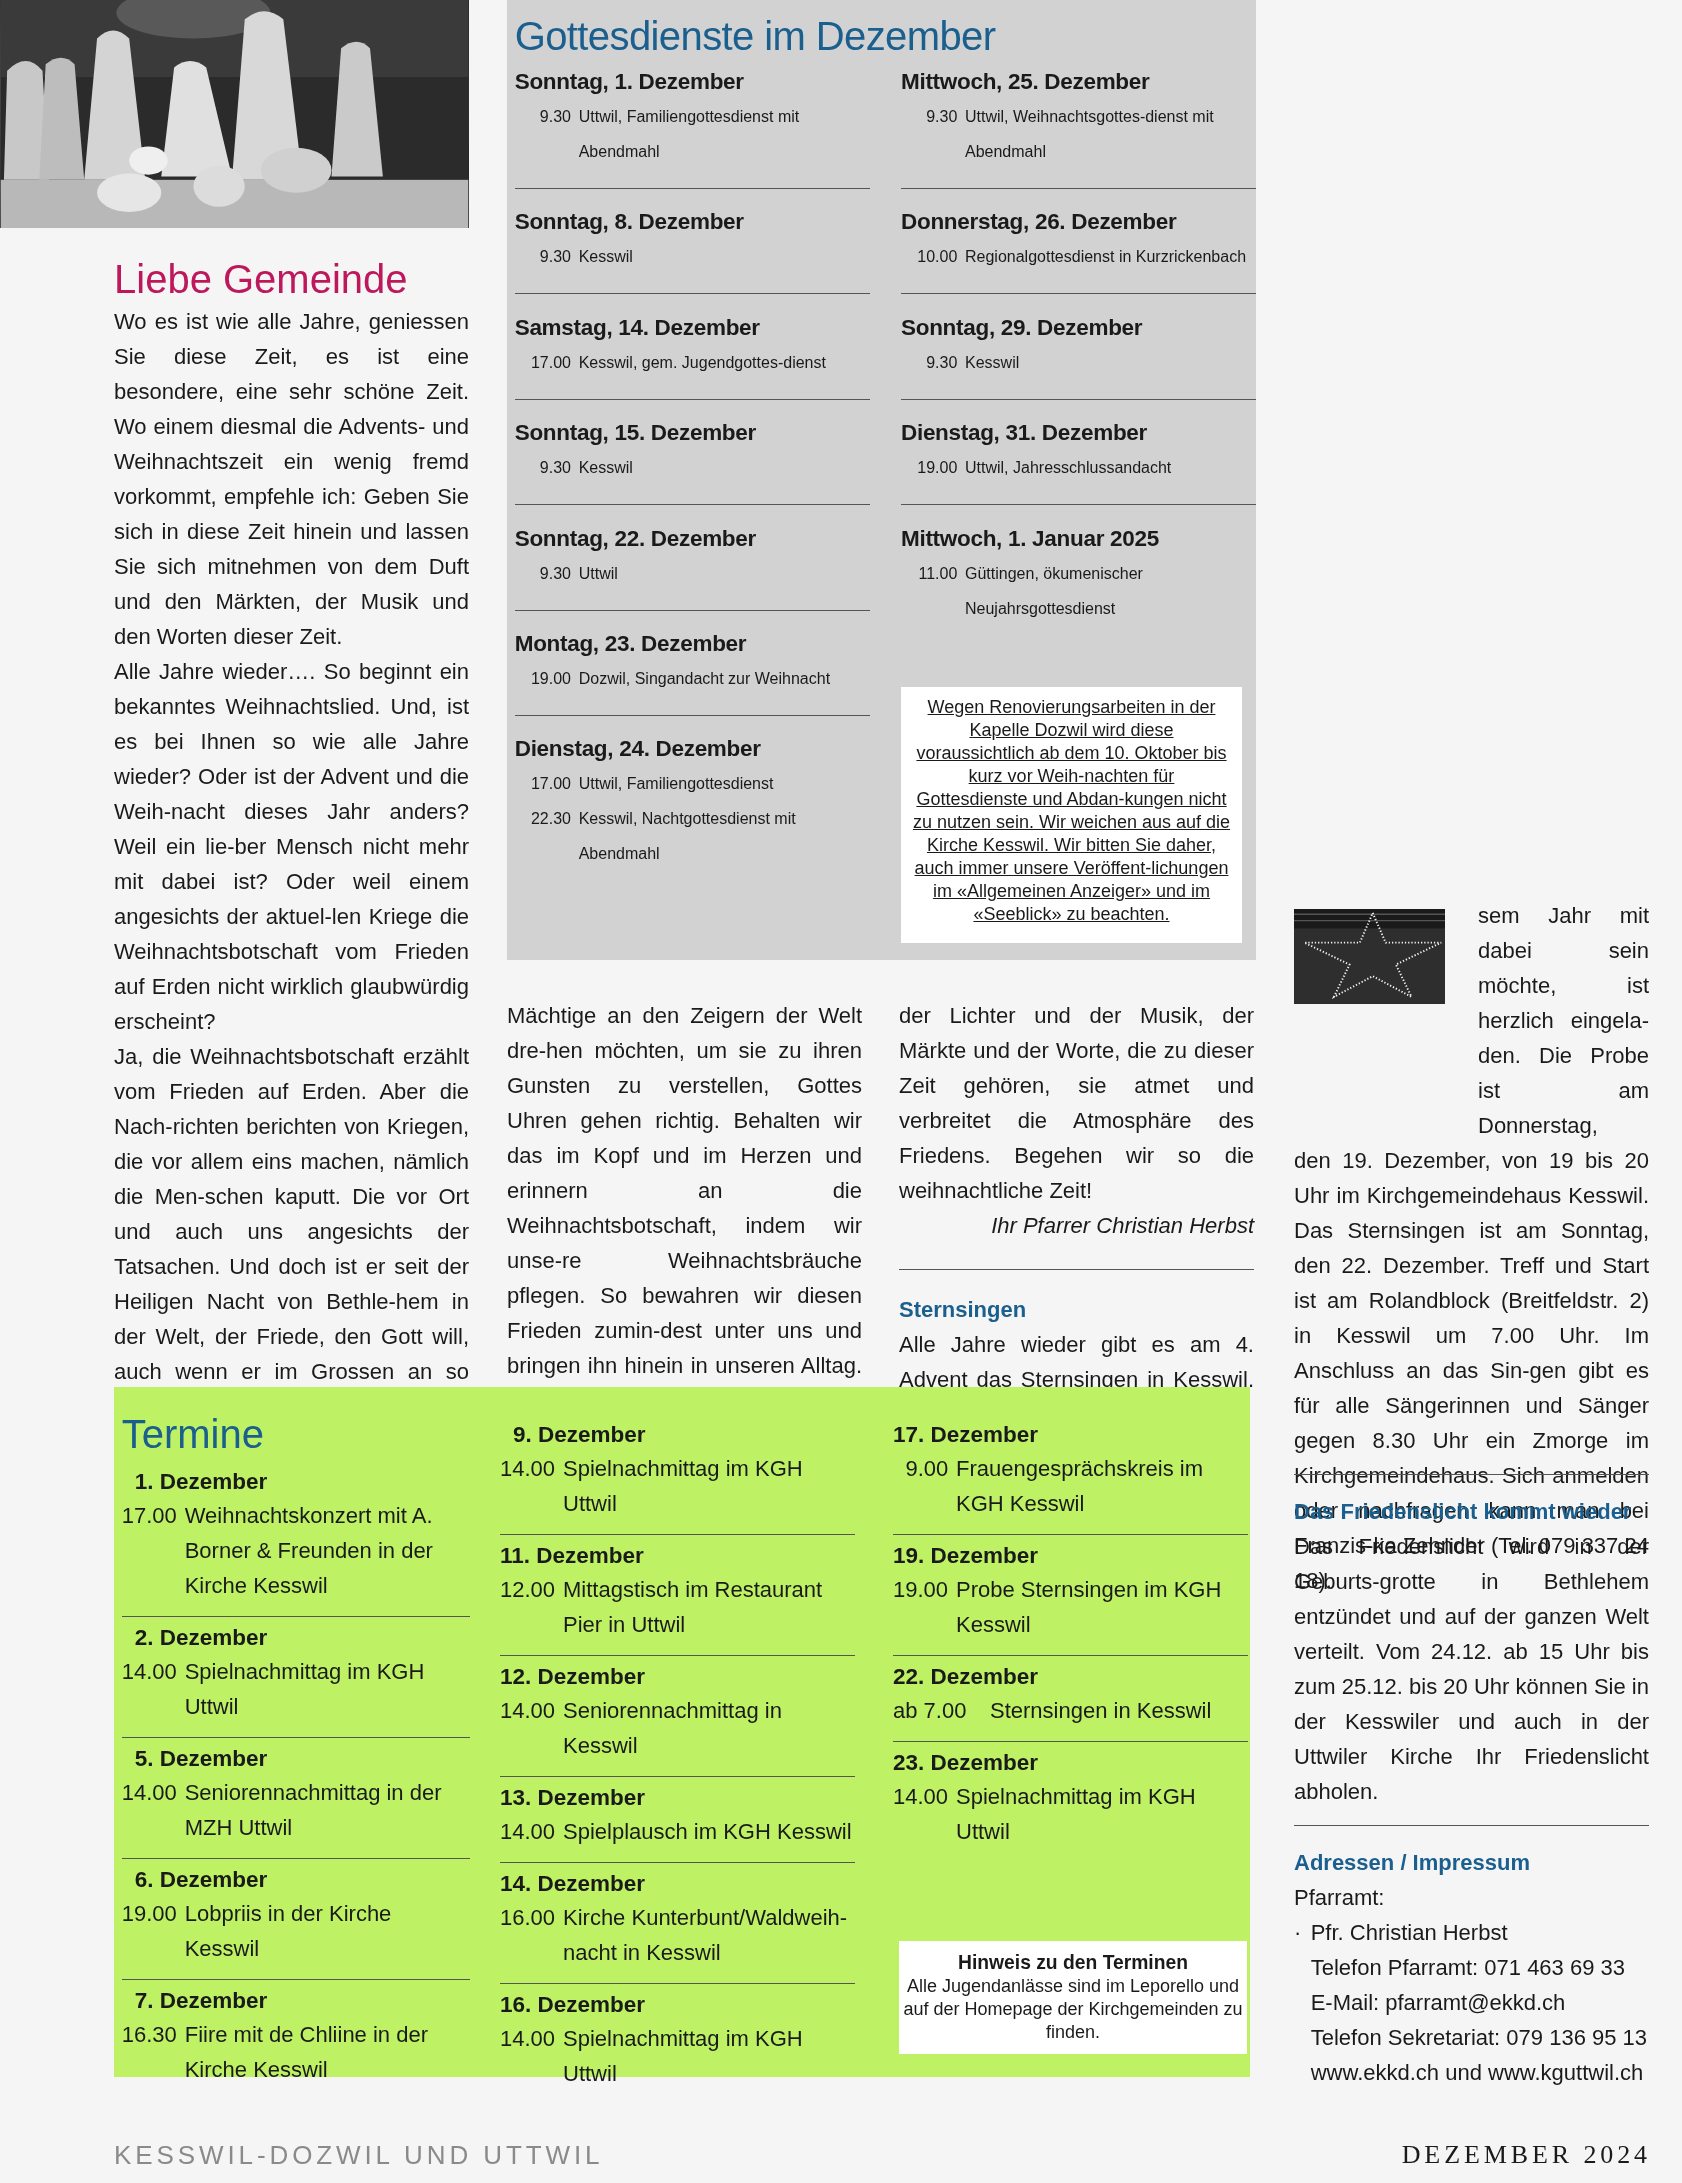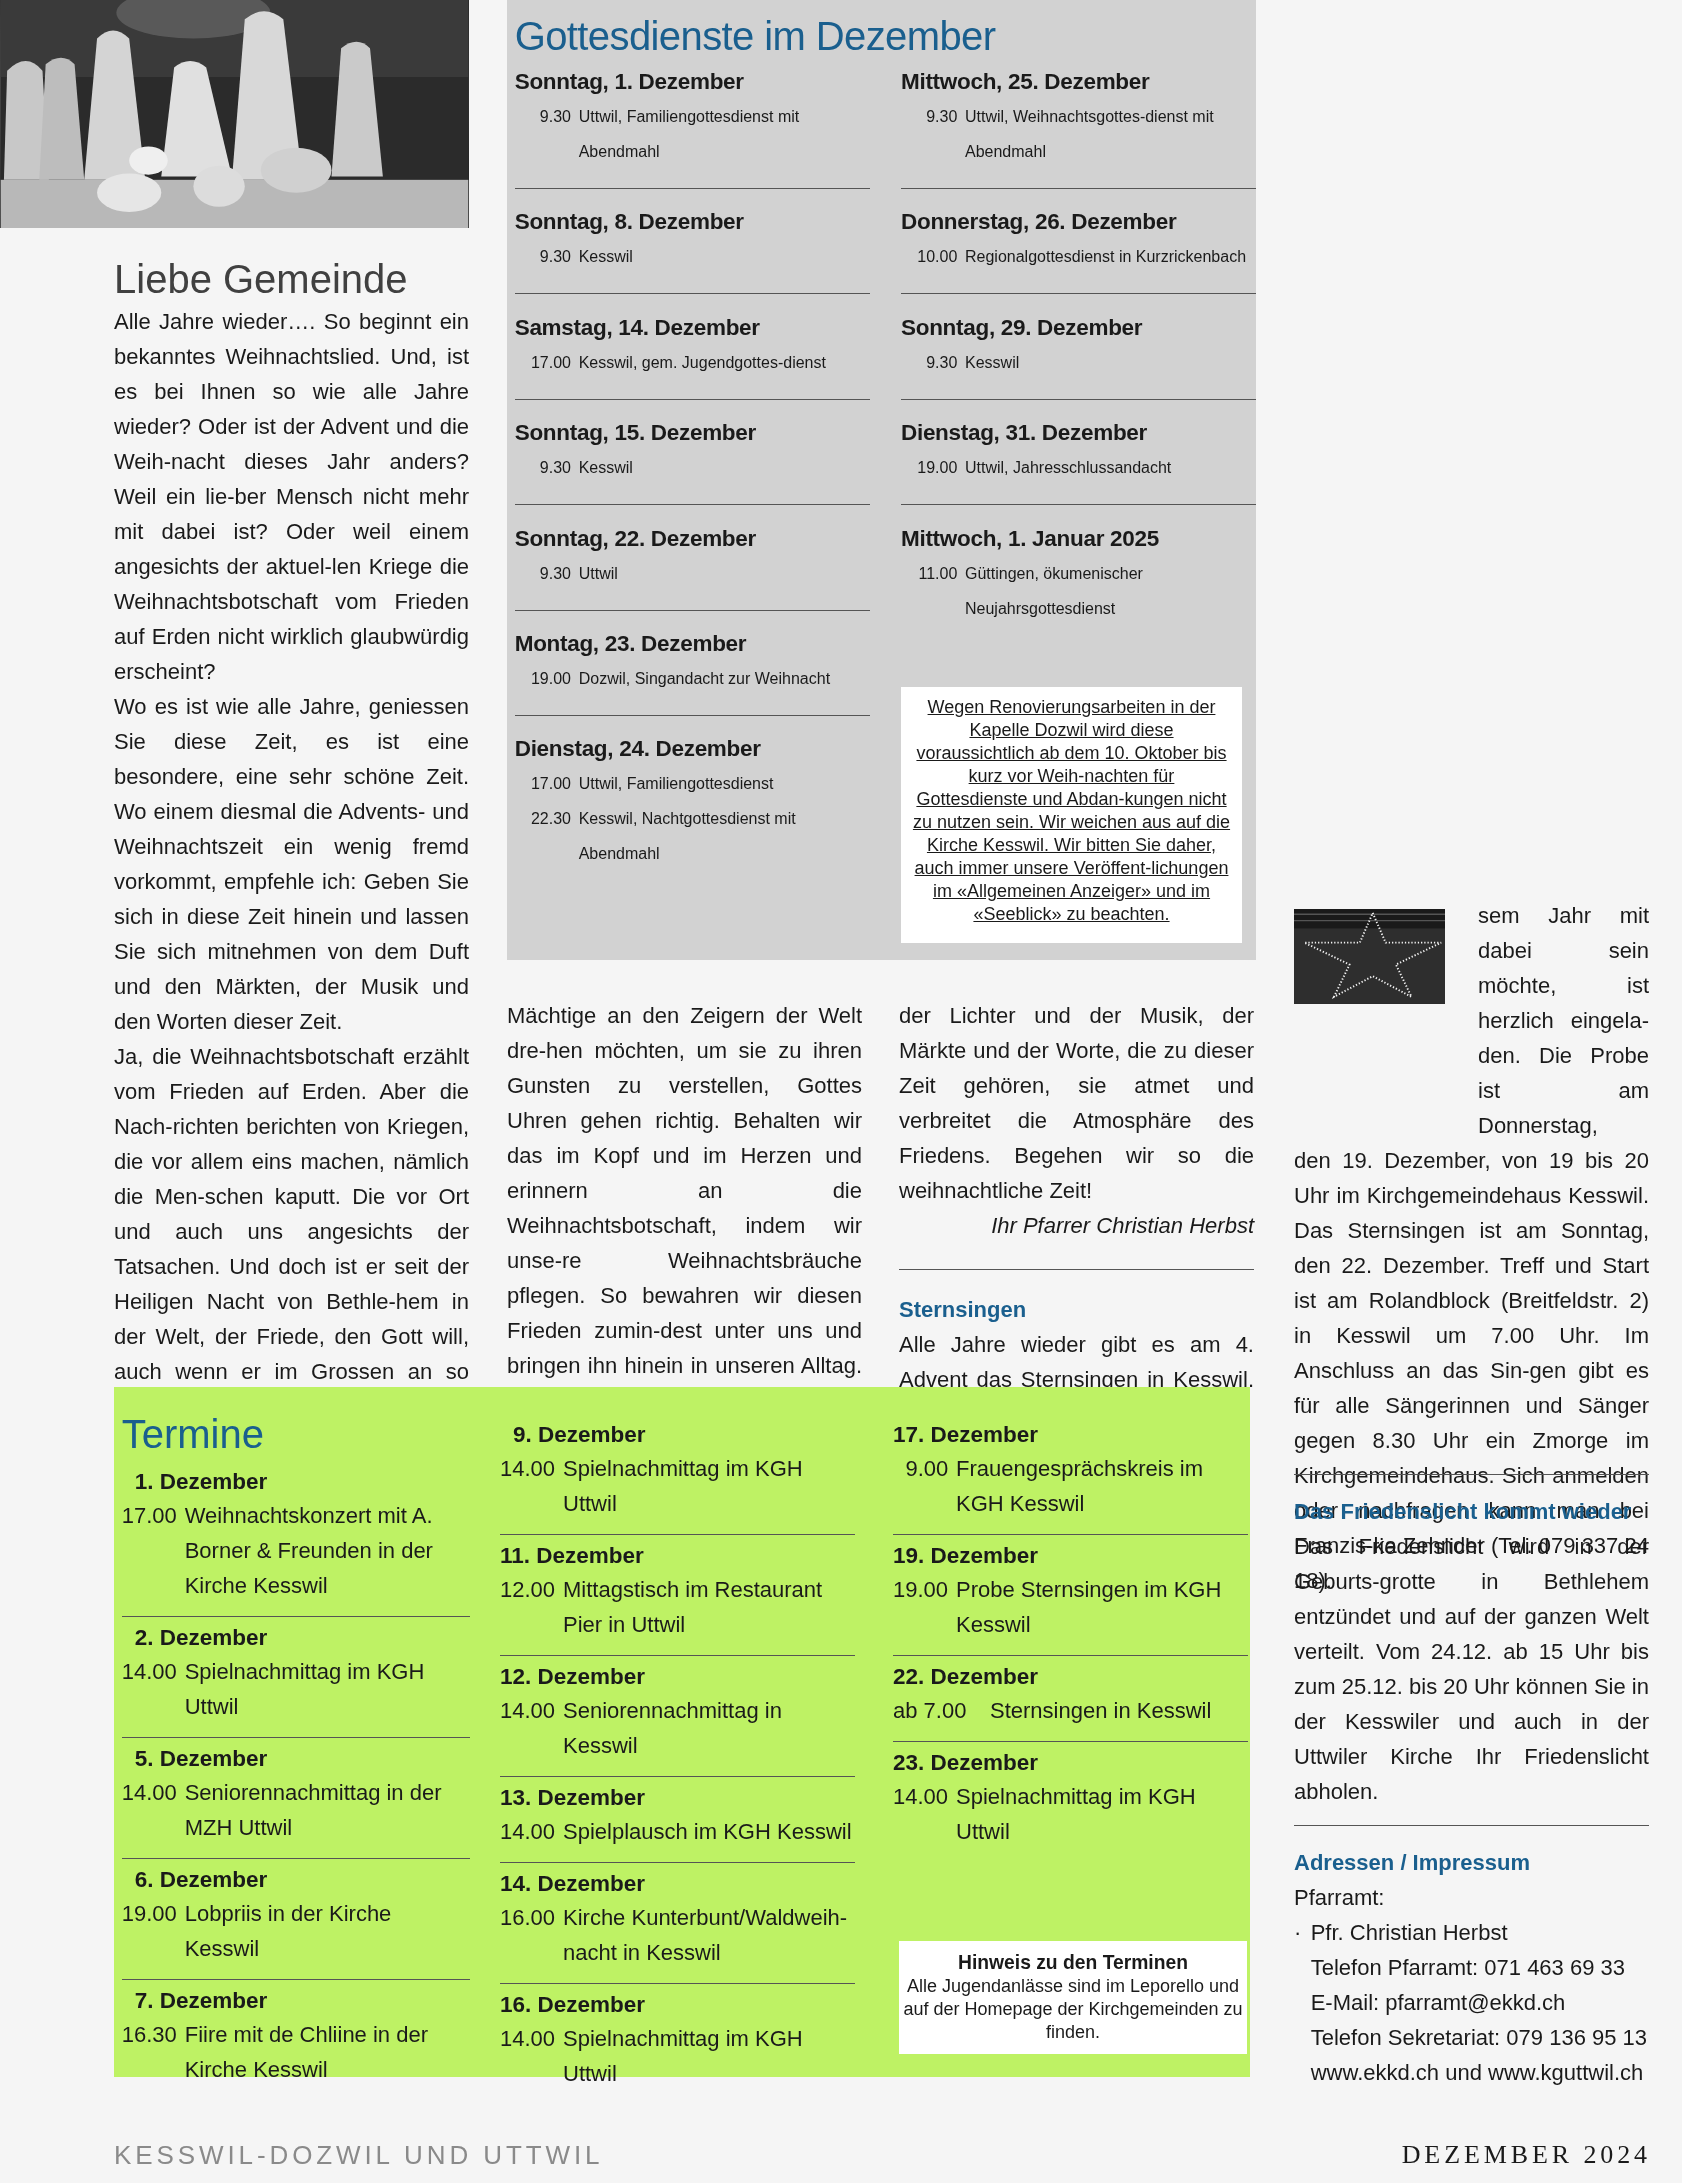--- a/index.html
+++ b/index.html
@@ -23,21 +23,21 @@
   .gd-entry.noline { border-bottom: none; }
   .gd-date { font-size: 22.5px; font-weight: bold; line-height: 35px; letter-spacing: -0.3px; }
   .gd-line { display: flex; font-size: 16px; line-height: 35px; }
   .gd-time { width: 64px; text-align: right; padding-right: 7.7px; flex-shrink: 0; }
   .gd-text { flex: 1; }
 
   .gd-notice { position: absolute; left: 394px; top: 687px; width: 341px; height: 256px; background: #fff;
     padding: 9px 11.6px; font-size: 18px; line-height: 23px; text-align: center; text-decoration: underline; }
 
   
-  .lg-title { left: 114px; top: 257px; font-size: 40px; color: #404040; font-weight: normal; }
+  .lg-title { left: 114px; top: 257px; font-size: 40px; color: #be185d; font-weight: normal; }
   .body-text { font-size: 22px; line-height: 35px; text-align: justify; }
   .lg-body { left: 114px; top: 304px; width: 355px; }
 
   .col2-body { left: 507px; top: 998px; width: 355px; }
   .col3-body { left: 899px; top: 998px; width: 355px; }
   .signature { text-align: right; font-style: italic; }
   .rule { border-top: 1.3px solid #555; }
   .subhead { color: #1a5f8e; font-weight: bold; font-size: 22px; line-height: 35px; }
 
   
@@ -191,22 +191,22 @@
         <span class="gd-text">Güttingen, ökumenischer Neujahrsgottesdienst</span>
       </div>
     </div>
   </div>
 
   <div class="gd-notice">Wegen Renovierungsarbeiten in der Kapelle Dozwil wird diese voraussichtlich ab dem 10. Oktober bis kurz vor Weih-nachten für Gottesdienste und Abdan-kungen nicht zu nutzen sein. Wir weichen aus auf die Kirche Kesswil. Wir bitten Sie daher, auch immer unsere Veröffent-lichungen im «Allgemeinen Anzeiger» und im «Seeblick» zu beachten.</div>
 </div>
 
 <h2 class="abs lg-title">Liebe Gemeinde</h2>
 <div class="abs lg-body body-text">
+  <p>Wo es ist wie alle Jahre, geniessen Sie diese Zeit, es ist eine besondere, eine sehr schöne Zeit. Wo einem diesmal die Advents- und Weihnachtszeit ein wenig fremd vorkommt, empfehle ich: Geben Sie sich in diese Zeit hinein und lassen Sie sich mitnehmen von dem Duft und den Märkten, der Musik und den Worten dieser Zeit.</p>
   <p>Alle Jahre wieder…. So beginnt ein bekanntes Weihnachtslied. Und, ist es bei Ihnen so wie alle Jahre wieder? Oder ist der Advent und die Weih-nacht dieses Jahr anders? Weil ein lie-ber Mensch nicht mehr mit dabei ist? Oder weil einem angesichts der aktuel-len Kriege die Weihnachtsbotschaft vom Frieden auf Erden nicht wirklich glaubwürdig erscheint?</p>
-  <p>Wo es ist wie alle Jahre, geniessen Sie diese Zeit, es ist eine besondere, eine sehr schöne Zeit. Wo einem diesmal die Advents- und Weihnachtszeit ein wenig fremd vorkommt, empfehle ich: Geben Sie sich in diese Zeit hinein und lassen Sie sich mitnehmen von dem Duft und den Märkten, der Musik und den Worten dieser Zeit.</p>
   <p>Ja, die Weihnachtsbotschaft erzählt vom Frieden auf Erden. Aber die Nach-richten berichten von Kriegen, die vor allem eins machen, nämlich die Men-schen kaputt. Die vor Ort und auch uns angesichts der Tatsachen. Und doch ist er seit der Heiligen Nacht von Bethle-hem in der Welt, der Friede, den Gott will, auch wenn er im Grossen an so vielen Orten ignoriert und mit Füssen getreten wird. Selbst wenn manche</p>
 </div>
 
 <div class="abs col2-body body-text">
   <p>Mächtige an den Zeigern der Welt dre-hen möchten, um sie zu ihren Gunsten zu verstellen, Gottes Uhren gehen richtig. Behalten wir das im Kopf und im Herzen und erinnern an die Weihnachtsbotschaft, indem wir unse-re Weihnachtsbräuche pflegen. So bewahren wir diesen Frieden zumin-dest unter uns und bringen ihn hinein in unseren Alltag. Denn die Stimmung</p>
 </div>
 
 <div class="abs col3-body body-text">
   <p>der Lichter und der Musik, der Märkte und der Worte, die zu dieser Zeit gehören, sie atmet und verbreitet die Atmosphäre des Friedens. Begehen wir so die weihnachtliche Zeit!</p>
   <p class="signature">Ihr Pfarrer Christian Herbst</p>

